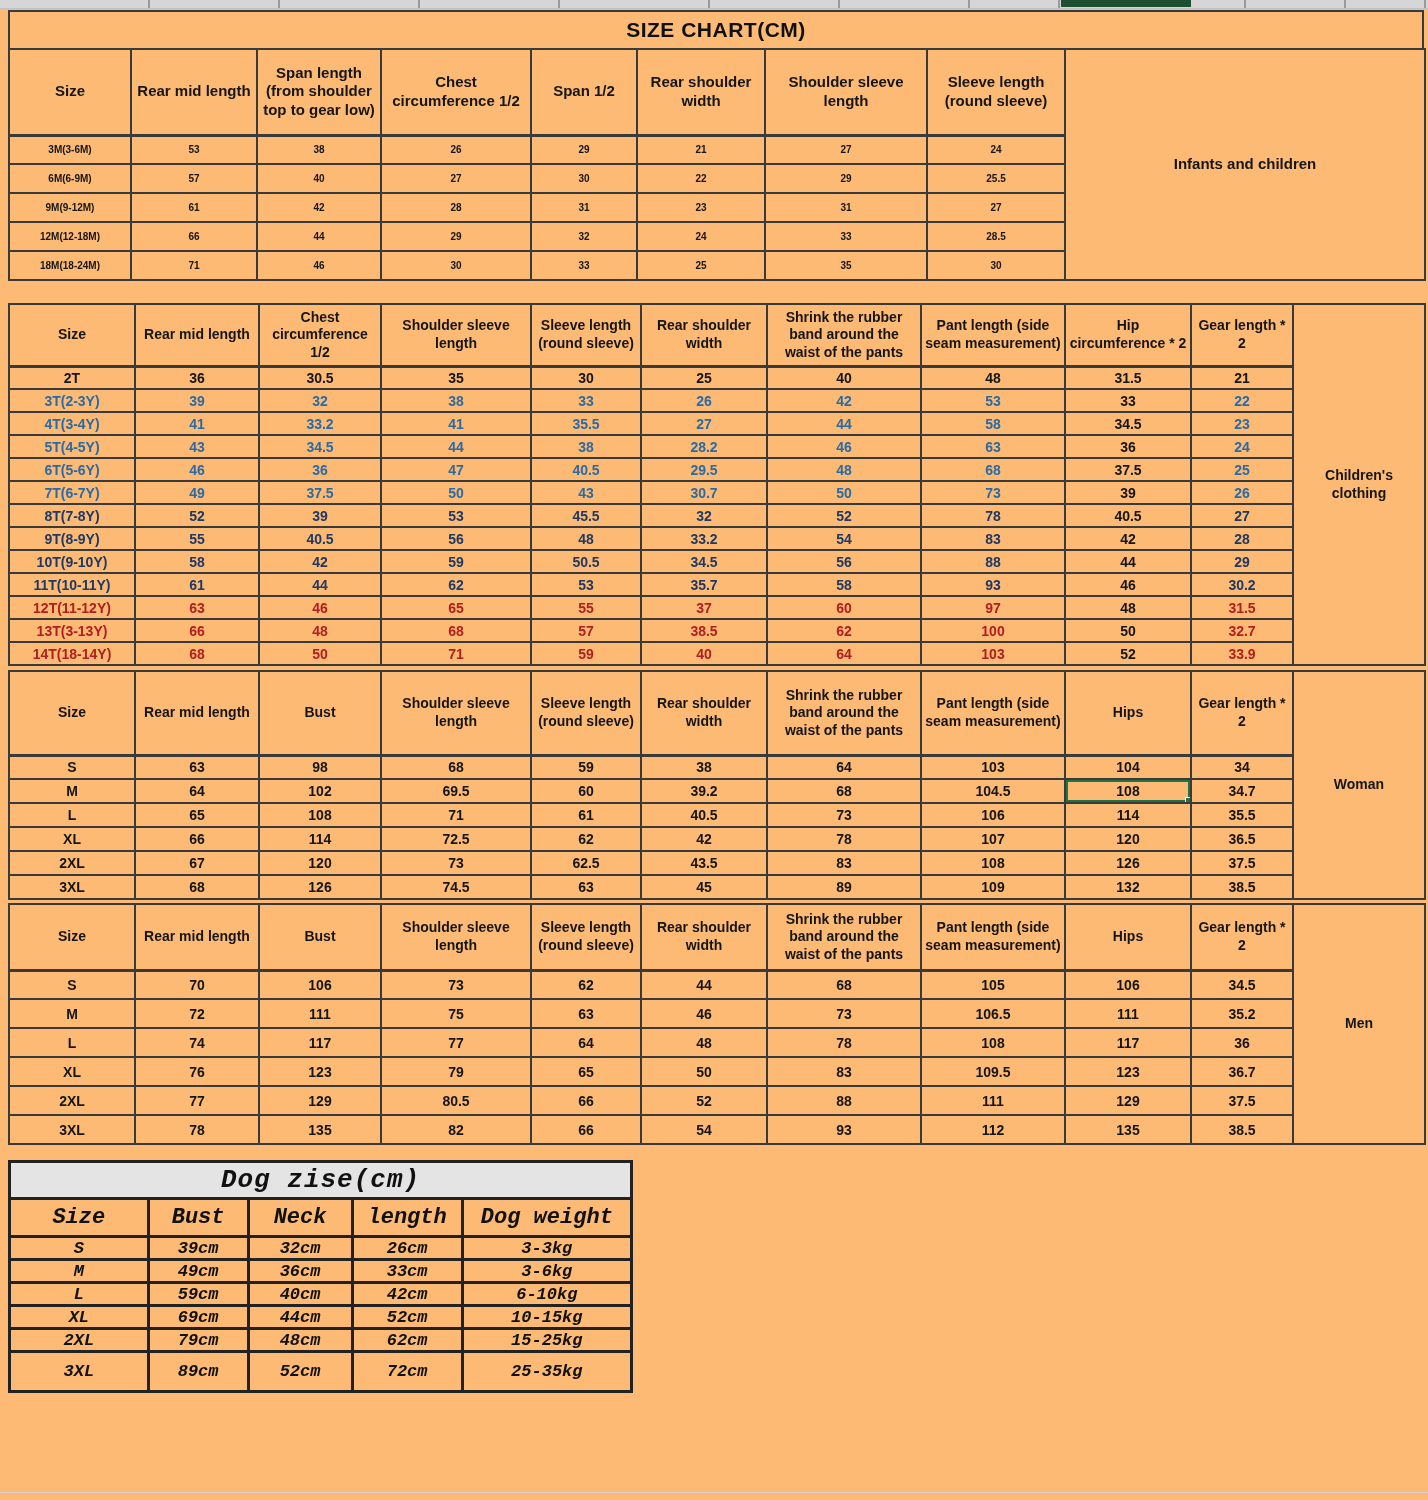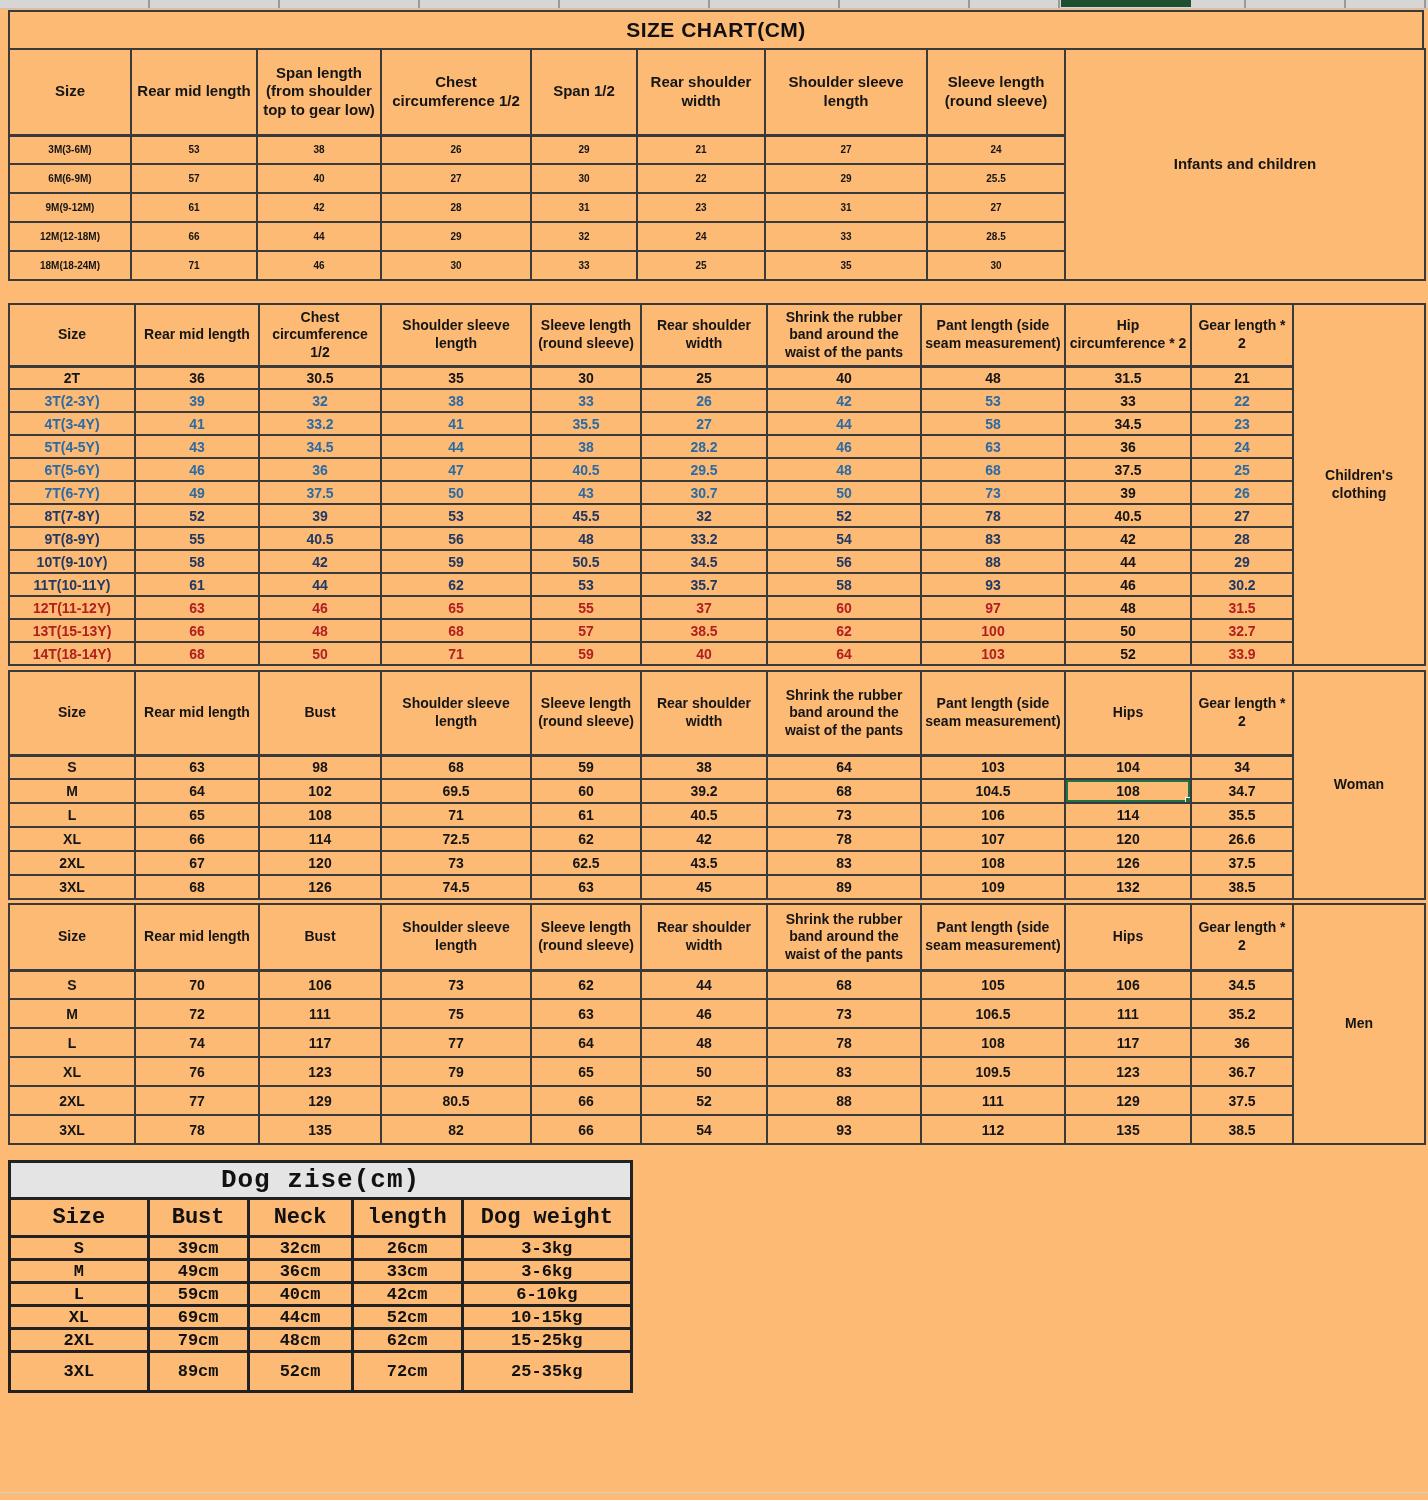--- a/index.html
+++ b/index.html
@@ -38,21 +38,21 @@
   tr.row-navy  td{color:#1f3864;}
   tr.row-blue  td{color:#2a6aa5;}
   tr.row-red   td{color:#b02020;}
   td.dark-cell{color:#151515 !important;}
 
   td.selected{box-shadow:inset 0 0 0 2px #217346;}
   .fill-handle{position:absolute;right:-4px;bottom:-4px;width:7px;height:7px;background:#217346;
                border:1px solid #ffffff;z-index:3;}
 
   
-  #host-dog{margin-top:15px;width:640px;}
+  #host-dog{margin-top:15px;width:640px;font-style:italic;}
   table.dog{border-collapse:collapse;table-layout:fixed;width:625px;
             font-family:"Liberation Mono",monospace;}
   table.dog th,table.dog td{border:3px solid #222222;text-align:center;vertical-align:middle;
             font-weight:bold;color:#111;padding:0;}
   table.dog .dog-title{height:34px;font-size:26px;background:#e4e4e4;letter-spacing:1px;}
   table.dog tr.hrow{height:38px;} table.dog tr.hrow th{font-size:22px;}
   table.dog tr.drow{height:23px;} table.dog tr.drow td{font-size:17px;}
   table.dog tr.drow:last-child{height:40px;}
 </style>
 </head>
@@ -312,21 +312,21 @@
               <td>46</td>
               <td>65</td>
               <td>55</td>
               <td>37</td>
               <td>60</td>
               <td>97</td>
               <td class="dark-cell">48</td>
               <td>31.5</td>
             </tr>
             <tr class="drow row-red">
-              <td>13T(15-13Y)</td>
+              <td>13T(3-13Y)</td>
               <td>66</td>
               <td>48</td>
               <td>68</td>
               <td>57</td>
               <td>38.5</td>
               <td>62</td>
               <td>100</td>
               <td class="dark-cell">50</td>
               <td>32.7</td>
             </tr>
@@ -414,21 +414,21 @@
             <tr class="drow row-black">
               <td>XL</td>
               <td>66</td>
               <td>114</td>
               <td>72.5</td>
               <td>62</td>
               <td>42</td>
               <td>78</td>
               <td>107</td>
               <td>120</td>
-              <td>26.6</td>
+              <td>36.5</td>
             </tr>
             <tr class="drow row-black">
               <td>2XL</td>
               <td>67</td>
               <td>120</td>
               <td>73</td>
               <td>62.5</td>
               <td>43.5</td>
               <td>83</td>
               <td>108</td>

